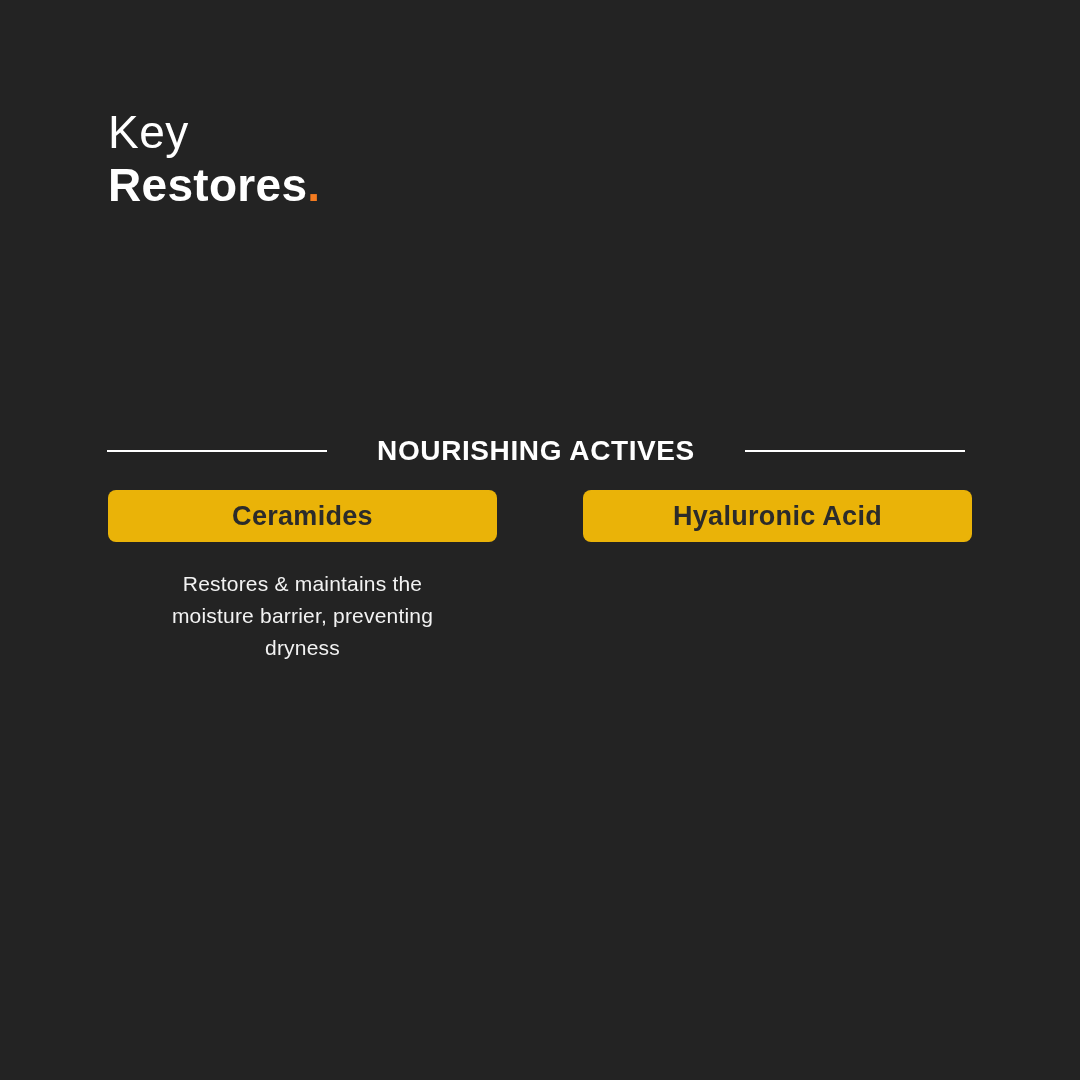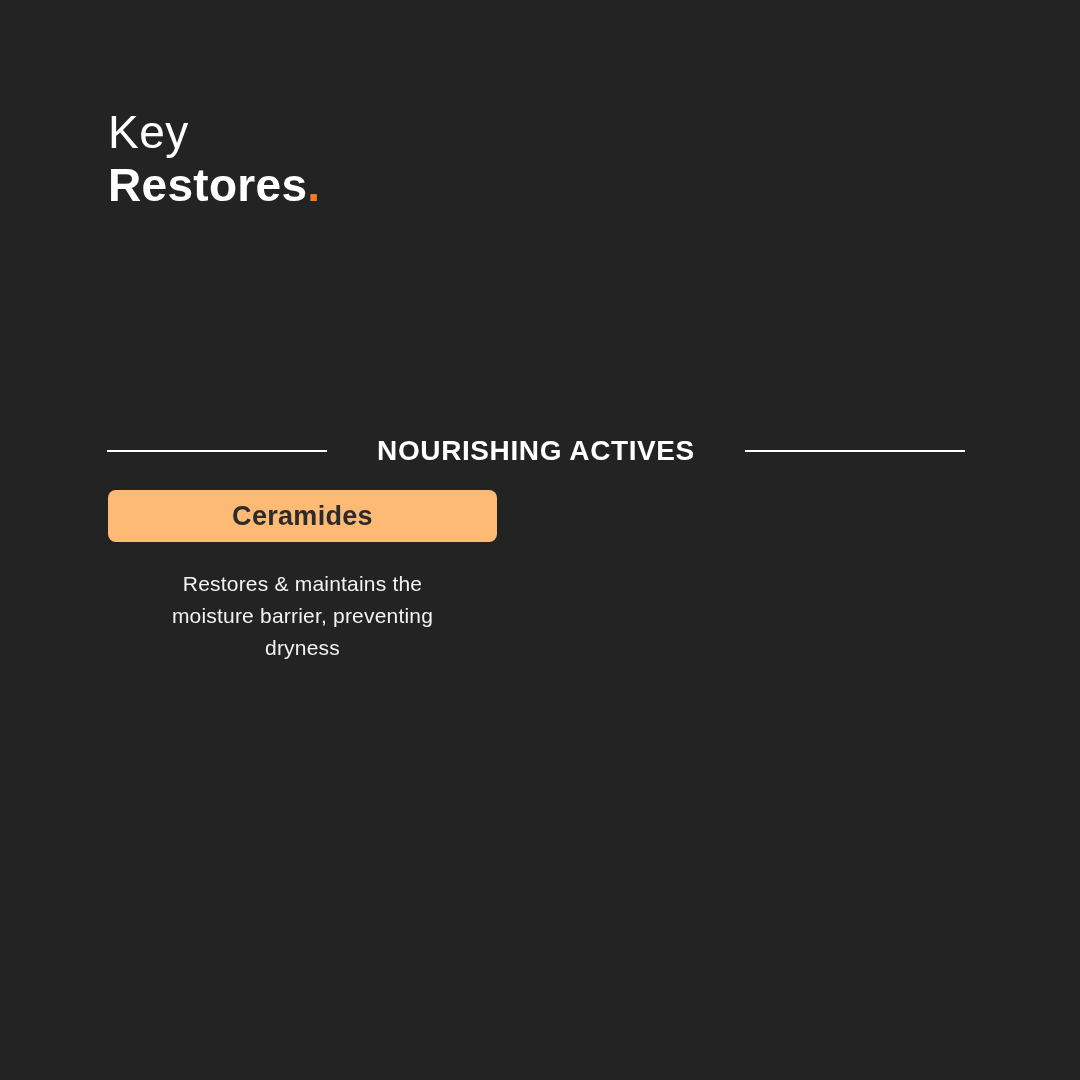--- a/index.html
+++ b/index.html
@@ -68,21 +68,21 @@
     top: 490px;
     width: 864px;
     display: flex;
     gap: 86px;
   }
   .card {
     width: 389px;
   }
   .chip {
     height: 52px;
-    background: #fdba74;
+    background: #eab308;
     border-radius: 8px;
     display: flex;
     align-items: center;
     justify-content: center;
     font-size: 27px;
     font-weight: 700;
     color: #2B2B2B;
     letter-spacing: 0.3px;
   }
   .desc {
@@ -114,15 +114,16 @@
 <div class="cards">
 
   <div class="card">
     <div class="chip">Ceramides</div>
     <div class="desc">Restores &amp; maintains the
 moisture barrier, preventing
 dryness</div>
   </div>
 
   <div class="card">
+    <div class="chip">Hyaluronic Acid</div>
   </div>
 
 </div>
 
 </body></html>

